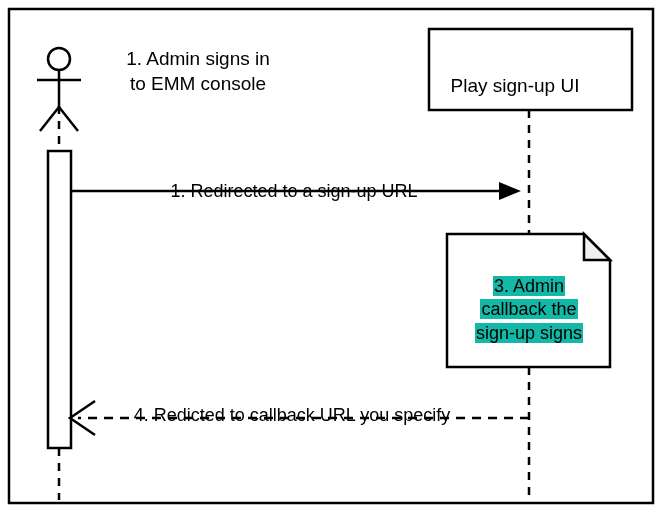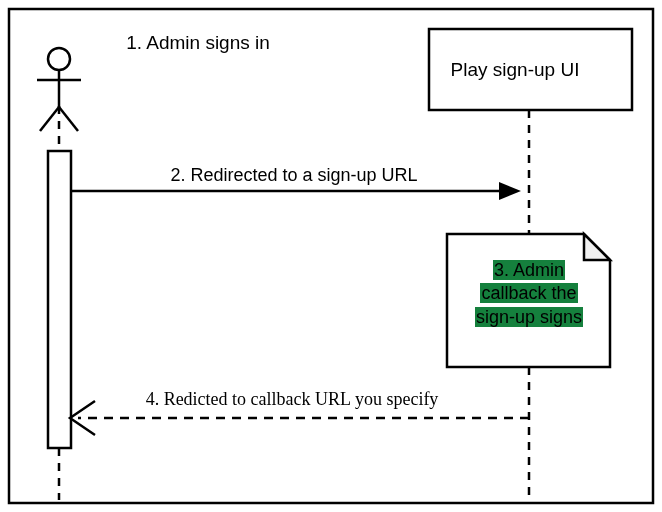--- a/index.html
+++ b/index.html
@@ -26,20 +26,21 @@
     top: 0;
     width: 662px;
     height: 512px;
   }
   .txt {
     position: absolute;
     font-family: "Liberation Sans", sans-serif;
     color: #000000;
     white-space: pre;
     line-height: 1.30;
+    margin-top: 16px;
   }
 
   
   #label-step1 {
     left: 96px;
     top: 31px;
     width: 204px;
     font-size: 19px;
     text-align: center;
   }
@@ -58,30 +59,29 @@
     text-align: center;
   }
   #note-step3-label {
     left: 449px;
     top: 259px;
     width: 160px;
     font-size: 18px;
     text-align: center;
   }
   #note-step3-label span {
-    background: #15803d;
+    background: #14b8a6;
     padding: 0 1px;
   }
   #label-step4 {
     left: 92px;
     top: 388px;
     width: 400px;
     font-size: 18px;
     text-align: center;
-    font-family: Liberation Serif, serif;
   }
 </style>
 </head>
 <body>
 
 <div id="canvas">
 
   <svg id="diagram-svg" viewBox="0 0 662 512" xmlns="http://www.w3.org/2000/svg">
 
     <rect x="9" y="9" width="644" height="494" fill="#ffffff" stroke="#000000" stroke-width="2.5"></rect>
@@ -119,23 +119,23 @@
       <path d="M447,234 L584,234 L610,260 L610,367 L447,367 Z" fill="#ffffff" stroke="#000000" stroke-width="2.5"></path>
       <path d="M584,234 L584,260 L610,260 Z" fill="#f0f0f0" stroke="#000000" stroke-width="2.5" stroke-linejoin="miter"></path>
     </g>
 
     <g>
       <line x1="529" y1="418" x2="78" y2="418" stroke="#000000" stroke-width="2.5" stroke-dasharray="9,7"></line>
       <polyline points="95,401 70,418 95,435" fill="none" stroke="#000000" stroke-width="2.5" stroke-linecap="butt" stroke-linejoin="miter"></polyline>
     </g>
   </svg>
 
-  <div class="txt" id="label-step1"><span>1. Admin signs in</span><br></div>
+  <div class="txt" id="label-step1"><span>1. Admin signs in</span><br><span>to EMM console</span></div>
 
   <div class="txt" id="participant-play-label">Play sign-up UI</div>
 
-  <div class="txt" id="label-step2">2. Redirected to a sign-up URL</div>
+  <div class="txt" id="label-step2">1. Redirected to a sign-up URL</div>
 
   <div class="txt" id="note-step3-label"><span>3. Admin</span><br><span>callback the</span><br><span>sign-up signs</span></div>
 
   <div class="txt" id="label-step4">4. Redicted to callback URL you specify</div>
 
 </div>
 
 </body></html>

